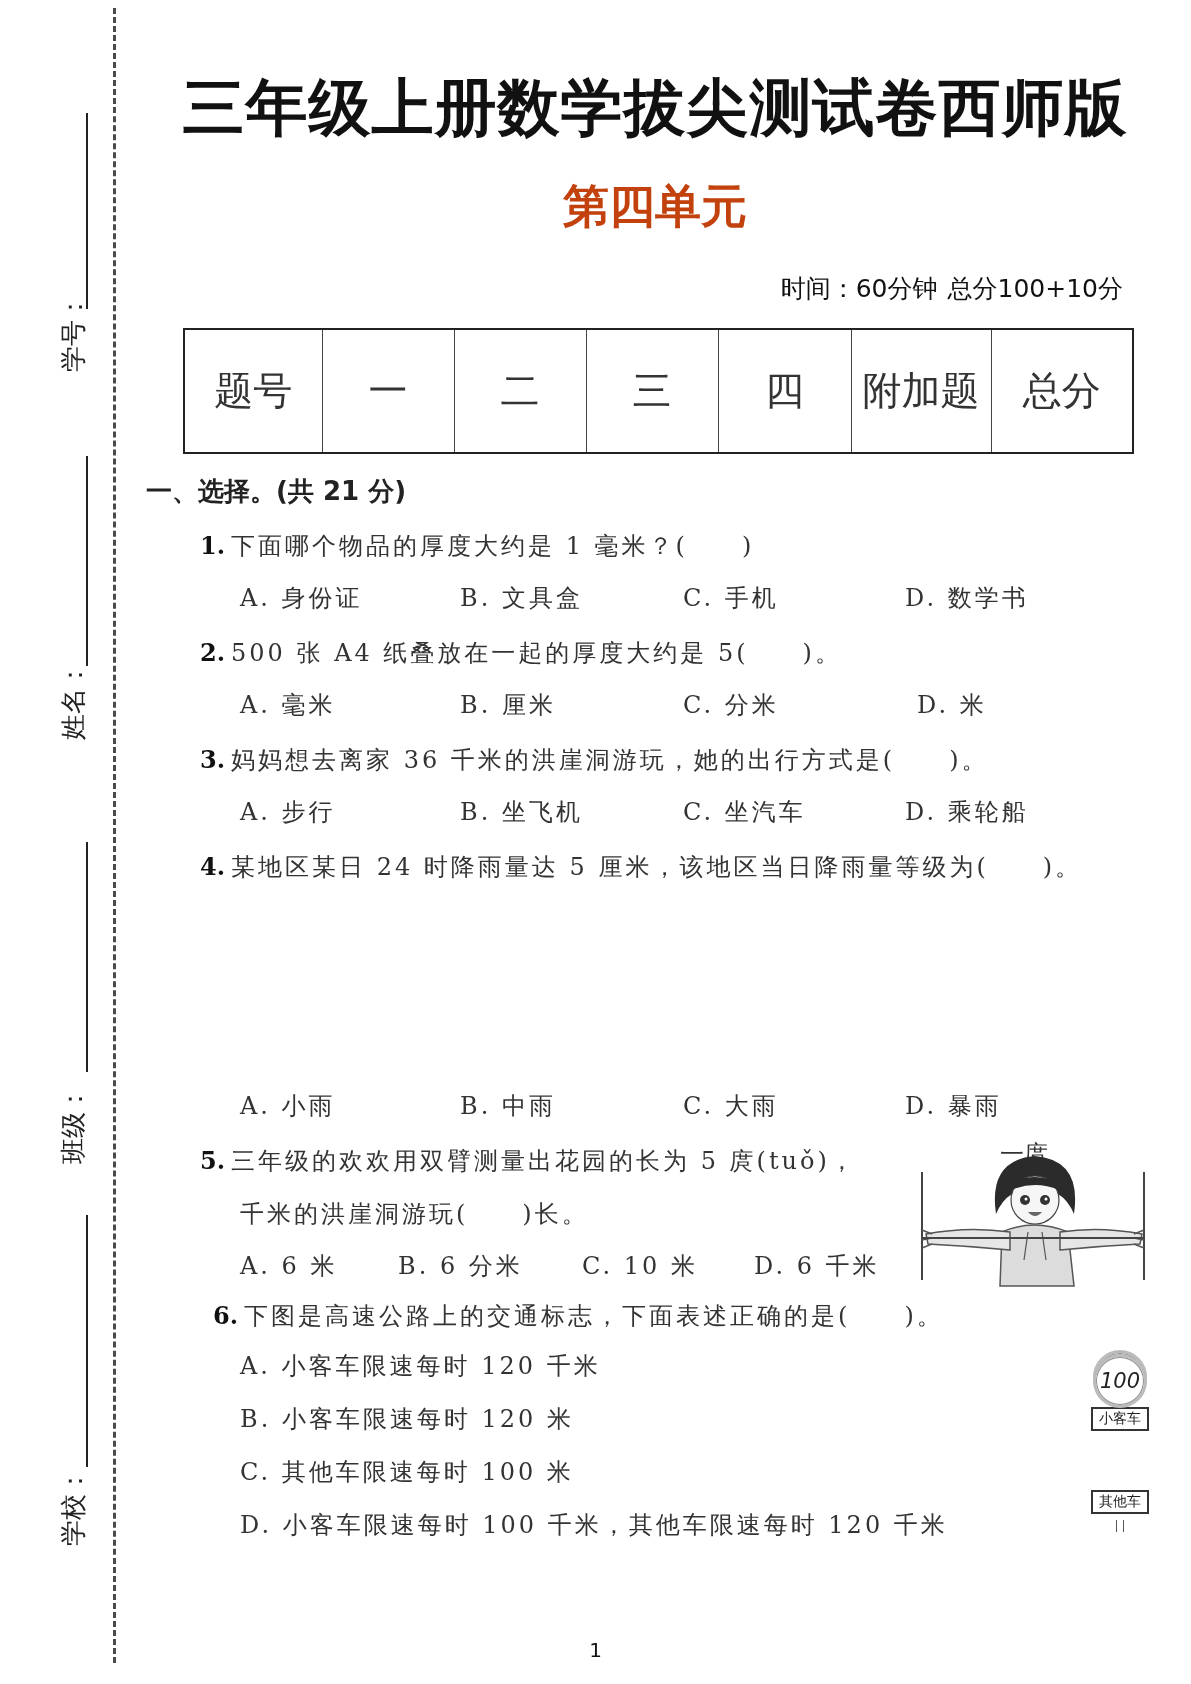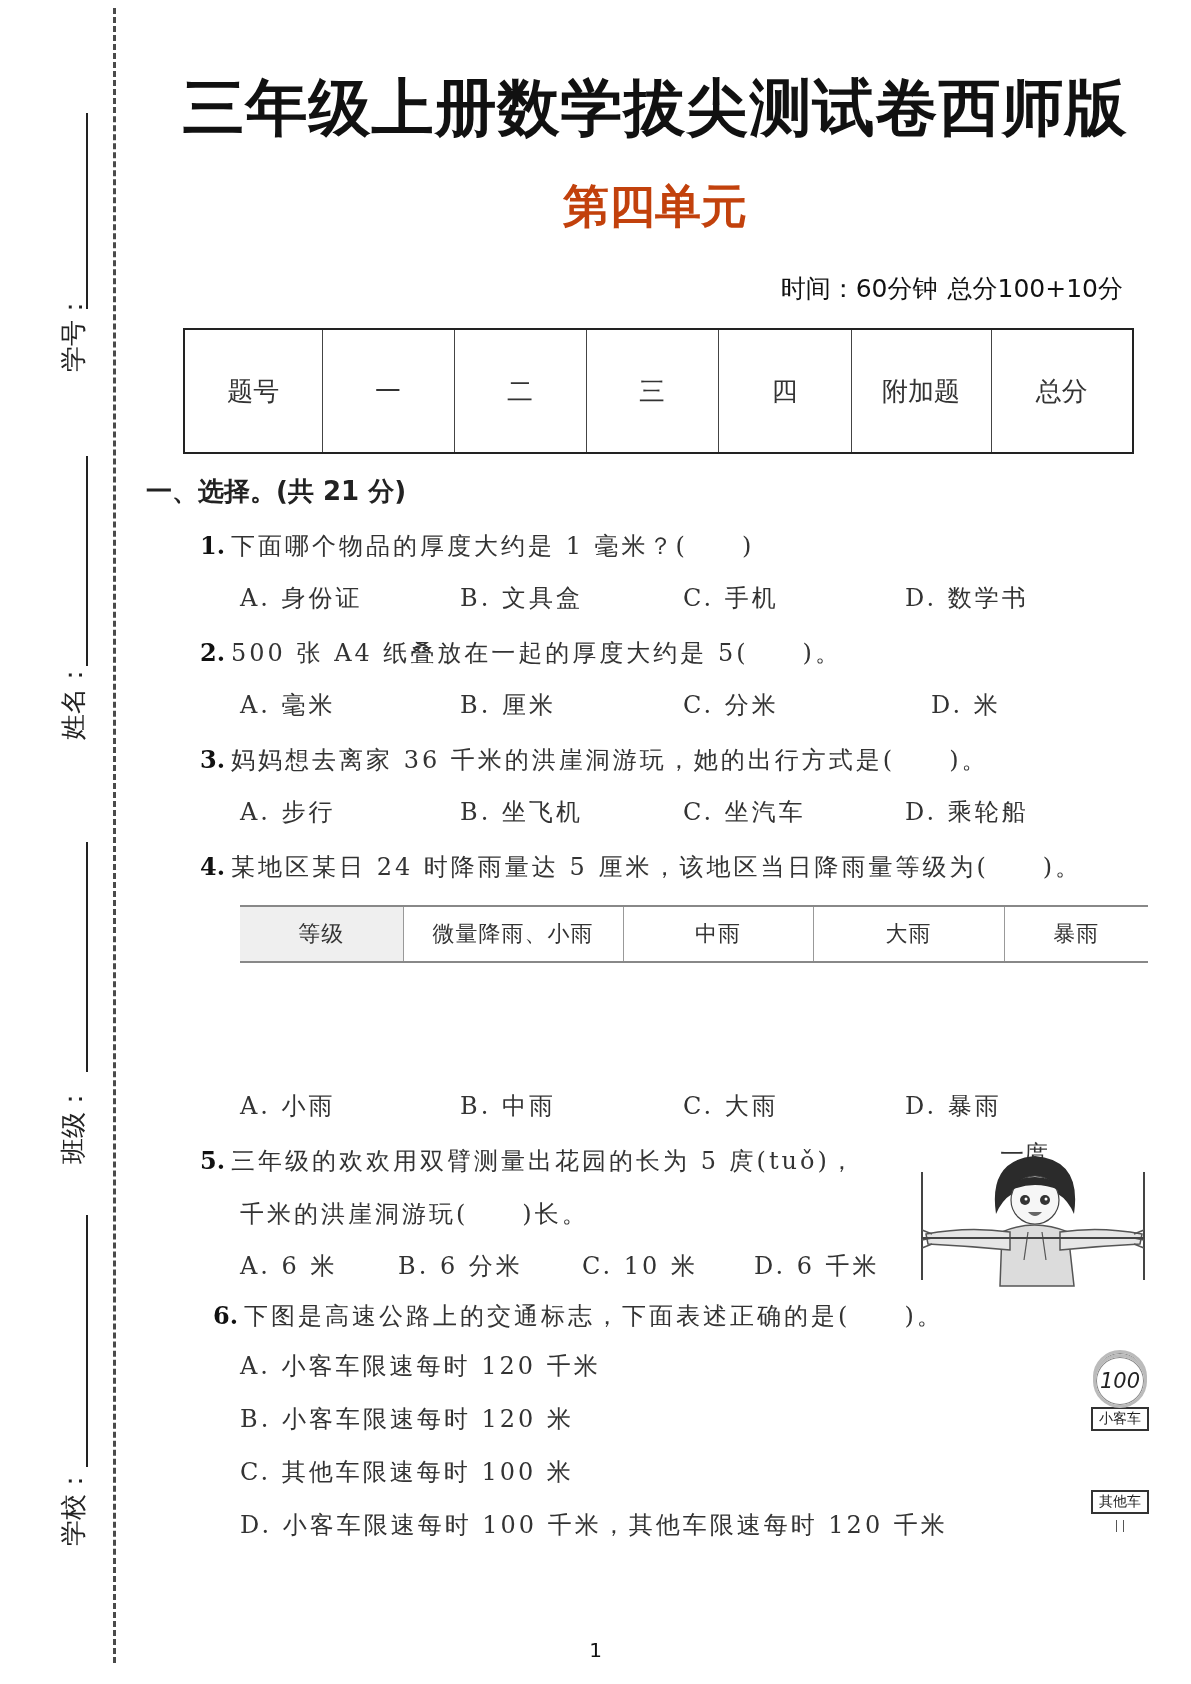--- a/index.html
+++ b/index.html
@@ -39,21 +39,21 @@
     }
     .meta span + span { margin-left: 10px; }
 
     
     .score-table {
       position: absolute; left: 183px; top: 328px; width: 951px; height: 126px;
       border-collapse: collapse; border: 2.5px solid #222;
       font-family: "DejaVu Serif", "Liberation Serif", serif;
     }
     .score-table td {
-      border: 1.2px solid #444; text-align: center; font-size: 26px; color: #333;
+      border: 1.2px solid #444; text-align: center; font-size: 39px; color: #333;
       height: 62px;
     }
 
     
     .section-title {
       position: absolute; left: 146px; top: 474px;
       font-family: "DejaVu Sans", "Liberation Sans", sans-serif;
       font-size: 26px; font-weight: bold; color: #222;
     }
 
@@ -155,46 +155,39 @@
   <span class="opt" style="left:665px">D. 数学书</span>
 </div>
 
 <div class="q" style="top:637px;">
   <span class="num">2.</span><span>500 张 A4 纸叠放在一起的厚度大约是 5(　　)。</span>
 </div>
 <div class="opt-row" style="top:689px;">
   <span class="opt" style="left:0">A. 毫米</span>
   <span class="opt" style="left:220px">B. 厘米</span>
   <span class="opt" style="left:443px">C. 分米</span>
-  <span class="opt" style="left:691px">D. 米</span>
+  <span class="opt" style="left:677px">D. 米</span>
 </div>
 
 <div class="q" style="top:744px;">
   <span class="num">3.</span><span>妈妈想去离家 36 千米的洪崖洞游玩，她的出行方式是(　　)。</span>
 </div>
 <div class="opt-row" style="top:796px;">
   <span class="opt" style="left:0">A. 步行</span>
   <span class="opt" style="left:220px">B. 坐飞机</span>
   <span class="opt" style="left:443px">C. 坐汽车</span>
   <span class="opt" style="left:665px">D. 乘轮船</span>
 </div>
 
 <div class="q" style="top:851px;">
   <span class="num">4.</span><span>某地区某日 24 时降雨量达 5 厘米，该地区当日降雨量等级为(　　)。</span>
 </div>
 
 <table class="rain-table">
   <tbody>
-      <tr class="head">
-    <td>等级</td>
-    <td style="width:220px">微量降雨、小雨</td>
-    <td style="width:190px">中雨</td>
-    <td style="width:191px">大雨</td>
-    <td>暴雨</td>
-  </tr>
 </tbody>
   </table>
 
 <div class="opt-row" style="top:1090px;">
   <span class="opt" style="left:0">A. 小雨</span>
   <span class="opt" style="left:220px">B. 中雨</span>
   <span class="opt" style="left:443px">C. 大雨</span>
   <span class="opt" style="left:665px">D. 暴雨</span>
 </div>
 

